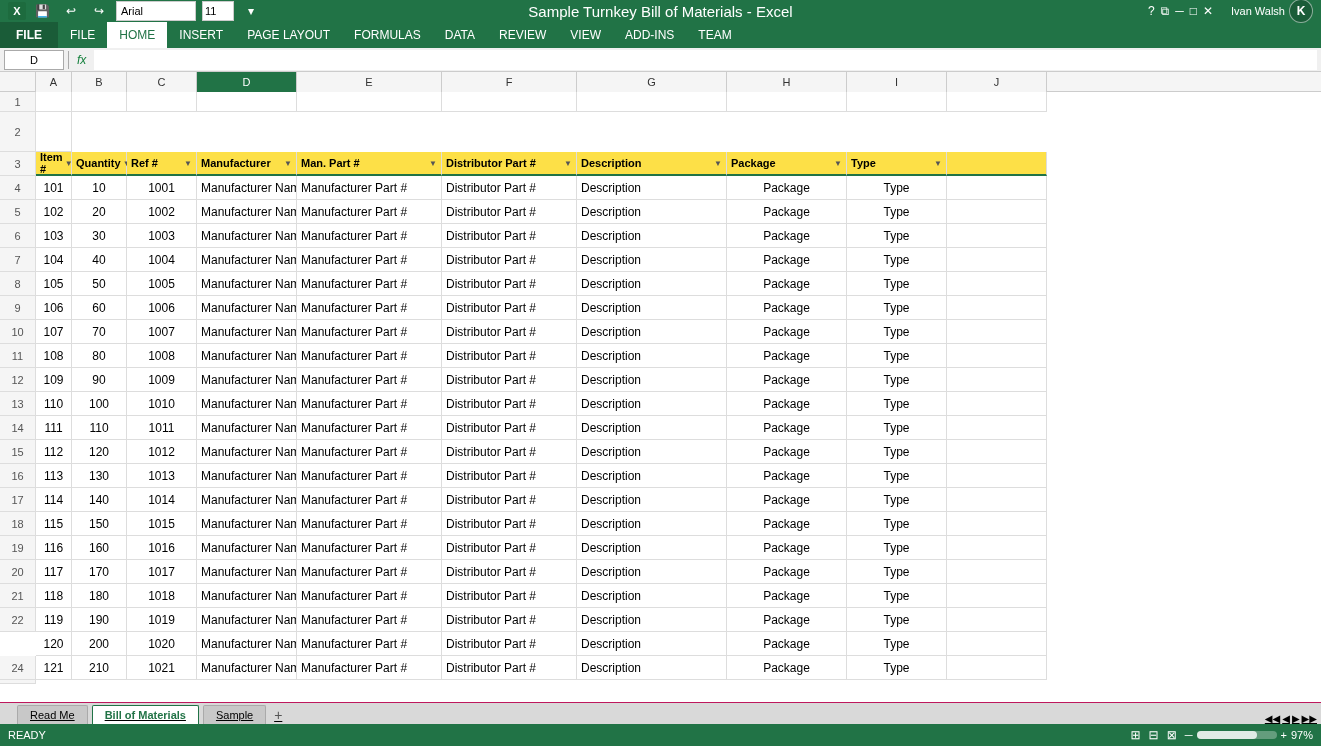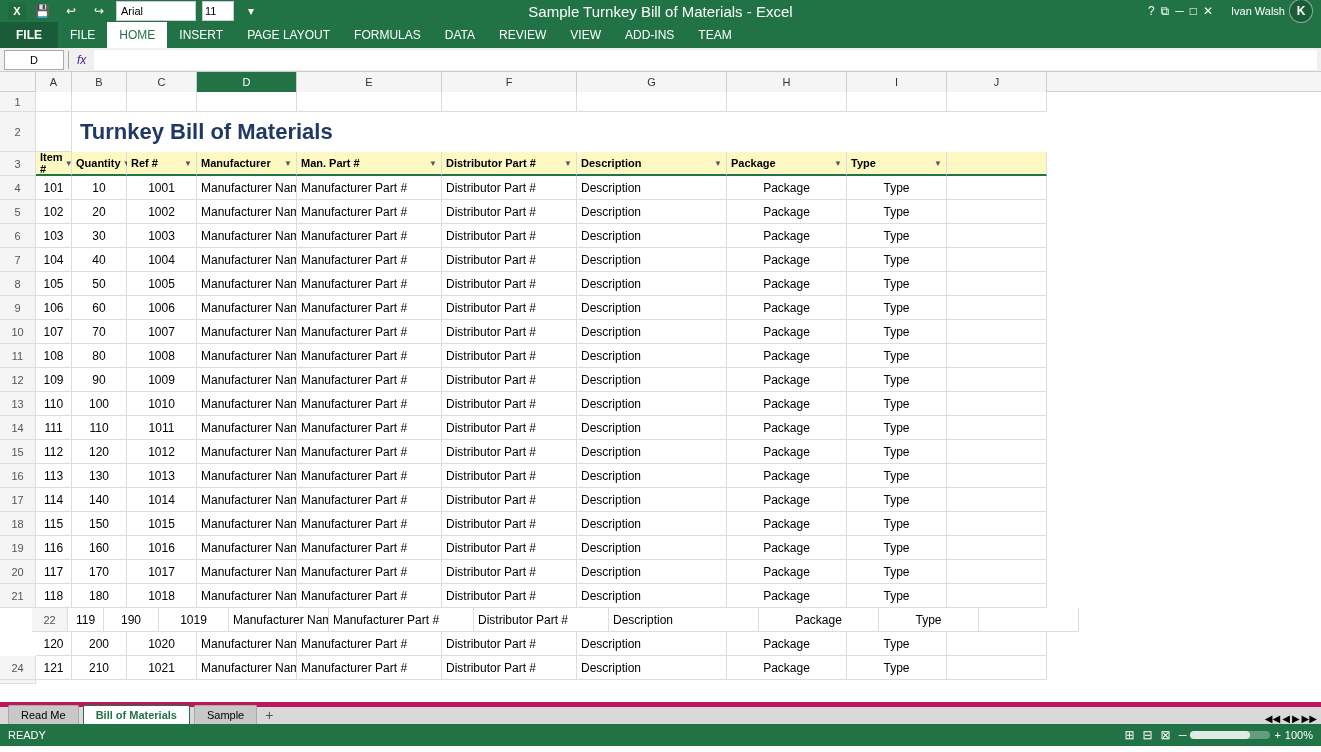--- a/index.html
+++ b/index.html
@@ -155,21 +155,21 @@
     .col-d { width: 100px; min-width: 100px; }
     .col-e { width: 145px; min-width: 145px; }
     .col-f { width: 135px; min-width: 135px; }
     .col-g { width: 150px; min-width: 150px; }
     .col-h { width: 120px; min-width: 120px; }
     .col-i { width: 100px; min-width: 100px; }
     .col-j { width: 100px; min-width: 100px; }
 
     
     .header-cell {
-      background: #fef9c3;
+      background: #fde047;
       font-weight: bold;
       font-size: 11px;
       display: flex; align-items: center; justify-content: space-between;
       padding: 0 4px;
       border-right: 1px solid #ddd;
       border-bottom: 2px solid #217346;
       height: 24px;
     }
     .filter-arrow {
       font-size: 8px; color: #555; margin-left: 2px;
@@ -184,22 +184,23 @@
       padding: 0 8px;
       height: 40px;
     }
 
     
     .sheet-tabs-bar {
       height: 22px;
       background: #d9d9d9;
       display: flex;
       align-items: flex-end;
-      padding-left: 8px;
-      border-top: 5px solid #be185d;
+      padding-left: 17px;
+      border-top: 1px solid #be185d;
+      text-decoration: underline;
     }
     .sheet-tab {
       padding: 2px 12px;
       height: 19px;
       display: flex; align-items: center;
       font-size: 11px;
       border: 1px solid #aaa;
       border-bottom: none;
       background: #c8c8c8;
       cursor: pointer;
@@ -289,21 +290,21 @@
       <div class="ribbon-tab">REVIEW</div>
       <div class="ribbon-tab">VIEW</div>
       <div class="ribbon-tab">ADD-INS</div>
       <div class="ribbon-tab">TEAM</div>
     </div>
 </div>
 
 <div class="formula-bar">
   <input class="name-box" value="D" style="">
   <div class="formula-divider"></div>
-  <span style="font-size:12px;font-style:italic;color:#4c1d95;padding:0 4px;">fx</span>
+  <span style="font-size:12px;font-style:italic;color:#15803d;padding:0 4px;">fx</span>
   <input class="formula-input" style="">
 </div>
 
 <div class="col-headers">
   <div class="row-num-header"></div>
   <div class="col-header col-a">A</div>
   <div class="col-header col-b">B</div>
   <div class="col-header col-c">C</div>
   <div class="col-header col-d active">D</div>
   <div class="col-header col-e">E</div>
@@ -328,21 +329,20 @@
         <div class="cell col-f"></div>
         <div class="cell col-g"></div>
         <div class="cell col-h"></div>
         <div class="cell col-i"></div>
         <div class="cell col-j"></div>
       </div>
 
       <div class="row" style="height:40px;">
         <div class="row-num" style="height:40px;">2</div>
         <div class="cell col-a" style="height:40px;"></div>
-        <div class="title-cell" style="width:800px;">Turnkey Bill of Materials</div>
       </div>
 
       <div class="row" style="height:24px;">
         <div class="row-num" style="height:24px;">3</div>
         <div class="header-cell col-a" style="display:flex;align-items:center;justify-content:space-between;">
           <span>Item #</span>
           <span class="filter-arrow">▼</span>
         </div>
         <div class="header-cell col-b" style="display:flex;align-items:center;justify-content:space-between;">
           <span>Quantity</span>
@@ -607,21 +607,21 @@
     <div class="cell col-b center">180</div>
     <div class="cell col-c center">1018</div>
     <div class="cell col-d">Manufacturer Name</div>
     <div class="cell col-e">Manufacturer Part #</div>
     <div class="cell col-f">Distributor Part #</div>
     <div class="cell col-g">Description</div>
     <div class="cell col-h center">Package</div>
     <div class="cell col-i center">Type</div>
     <div class="cell col-j"></div>
   </div>
-          <div class="row data-row" style="height: 24px; padding-left: 32px;">
+          <div class="row data-row" style="height: 24px;">
     <div class="row-num" style="height:24px;">22</div>
     <div class="cell col-a center">119</div>
     <div class="cell col-b center">190</div>
     <div class="cell col-c center">1019</div>
     <div class="cell col-d">Manufacturer Name</div>
     <div class="cell col-e">Manufacturer Part #</div>
     <div class="cell col-f">Distributor Part #</div>
     <div class="cell col-g">Description</div>
     <div class="cell col-h center">Package</div>
     <div class="cell col-i center">Type</div>
@@ -681,16 +681,16 @@
   <div class="status-right">
     <div style="color:white;font-size:12px;">⊞</div>
     <div style="color:white;font-size:12px;">⊟</div>
     <div style="color:white;font-size:12px;">⊠</div>
     <div class="zoom-control">
       <span style="cursor:pointer;">─</span>
       <div style="width:80px;height:8px;background:rgba(255,255,255,0.3);border-radius:4px;position:relative;">
         <div style="width:60px;height:8px;background:rgba(255,255,255,0.8);border-radius:4px;"></div>
       </div>
       <span style="cursor:pointer;">+</span>
-      <span>100%</span>
+      <span>97%</span>
     </div>
   </div>
 </div>
 
 </body></html>

